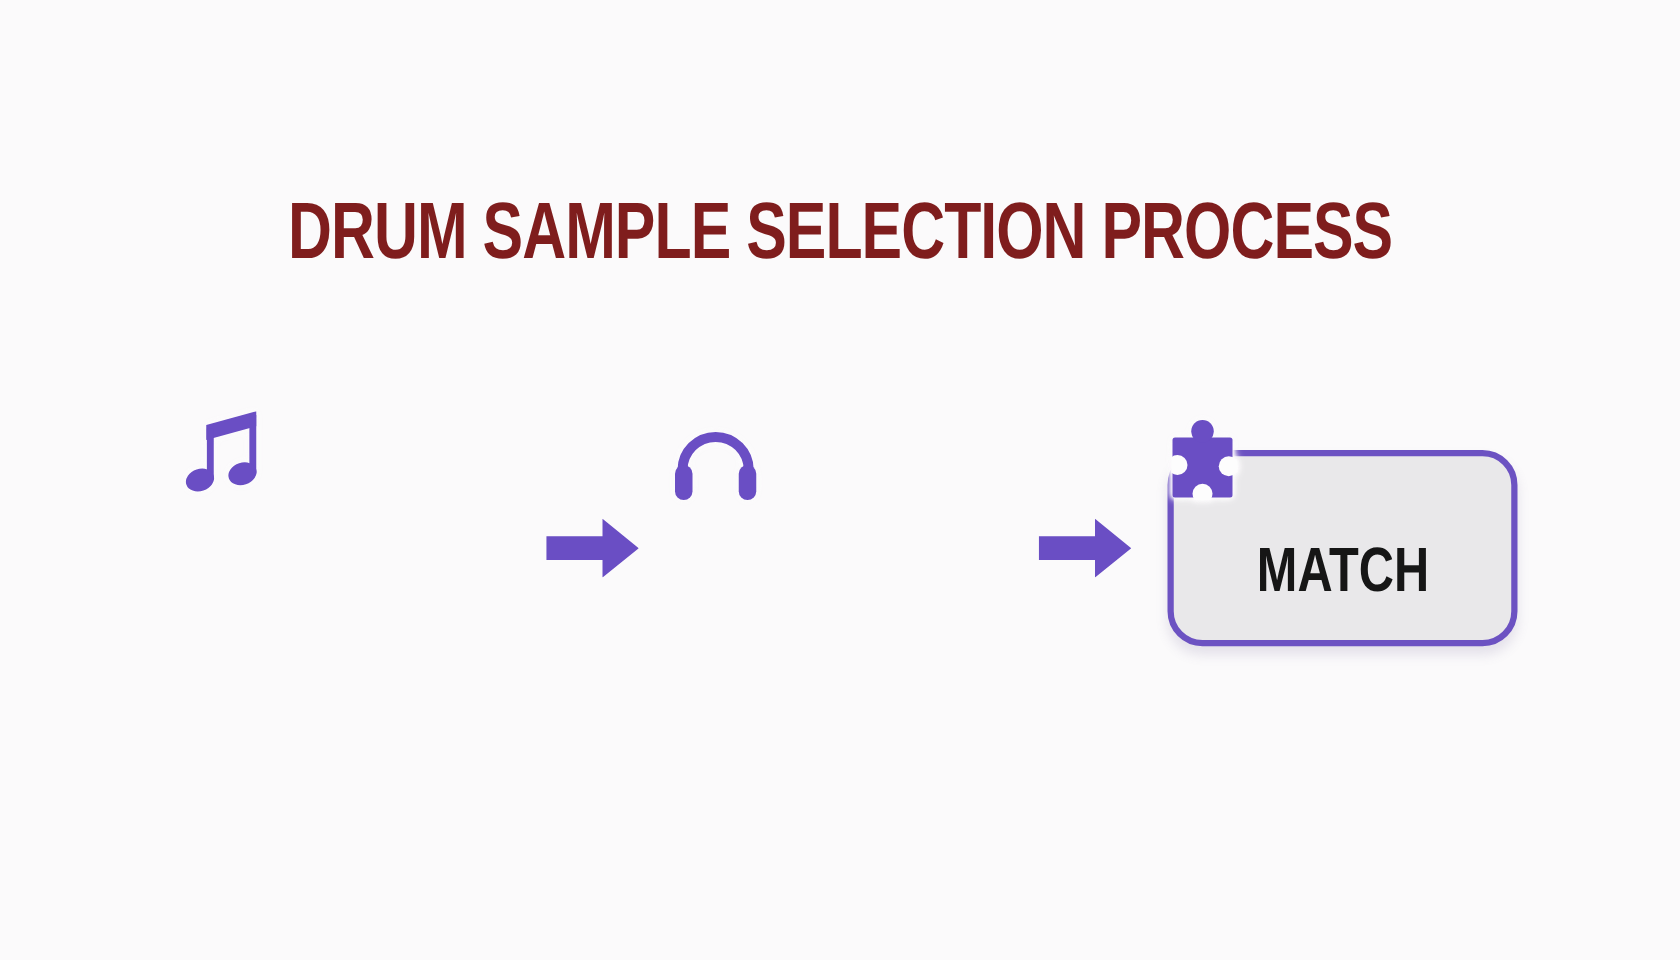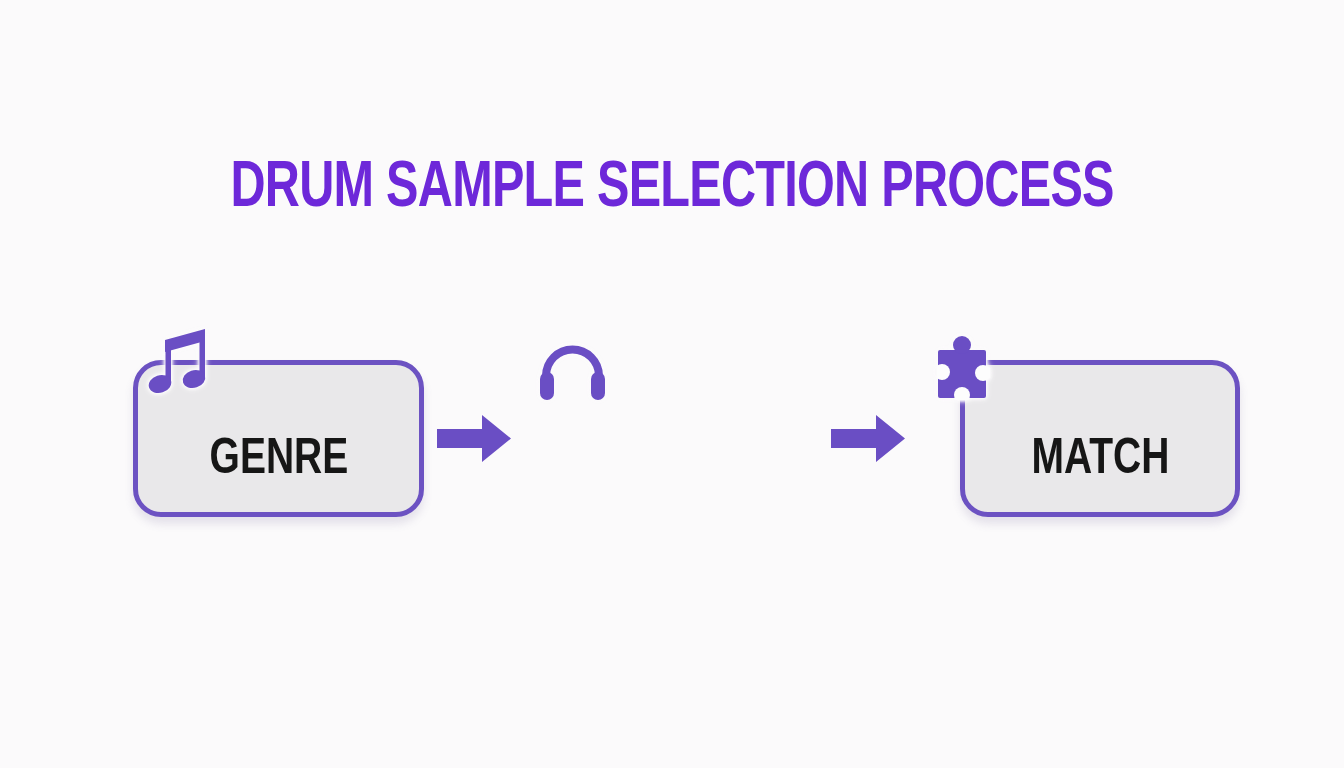--- a/index.html
+++ b/index.html
@@ -18,21 +18,21 @@
   .title {
     position: absolute;
     top: 152px;
     left: 0;
     width: 1344px;
     margin: 0;
     text-align: center;
     font-size: 64px;
     line-height: 64px;
     font-weight: 700;
-    color: #6d28d9;
+    color: #7f1d1d;
     letter-spacing: -1px;
     white-space: nowrap;
   }
   .title .squeeze {
     display: inline-block;
     transform: scaleX(0.76);
     transform-origin: center;
   }
   .step-box {
     position: absolute;
@@ -42,21 +42,21 @@
     background: #e9e8ea;
     border: 5px solid #6c52c2;
     border-radius: 28px;
     box-shadow: 0 7px 9px rgba(110, 100, 150, 0.16);
     display: flex;
     align-items: center;
     justify-content: center;
   }
   #box-genre    { left: 133px; width: 291px; }
   #box-audition { left: 522px; width: 286px; }
-  #box-match    { left: 960px; width: 280px; }
+  #box-match    { left: 934px; width: 280px; }
   .step-label {
     font-size: 50px;
     font-weight: 700;
     color: #161616;
     white-space: nowrap;
     transform: translateY(17px) scaleX(0.78);
     transform-origin: center;
   }
   .step-icon {
     position: absolute;
@@ -81,23 +81,20 @@
 </style>
 </head>
 <body>
 
 <div class="canvas">
 
   <h1 class="title">
     <span class="squeeze">DRUM SAMPLE SELECTION PROCESS</span>
   </h1>
 
-  <div class="step-box" id="box-genre">
-    <span class="step-label">GENRE</span>
-  </div>
   <span class="step-icon" id="icon-music">
     <svg width="68" height="66" viewBox="0 0 68 66" xmlns="http://www.w3.org/2000/svg">
       <g fill="#6a4ec4">
         <polygon points="18,11 58,0 58,12 18,23"></polygon>
         <rect x="18.5" y="14" width="5.5" height="41"></rect>
         <rect x="52.5" y="3" width="5.5" height="47"></rect>
         <ellipse cx="13" cy="55" rx="11.5" ry="8.8" transform="rotate(-18 13 55)"></ellipse>
         <ellipse cx="47" cy="50" rx="11.5" ry="8.8" transform="rotate(-18 47 50)"></ellipse>
       </g>
     </svg>

